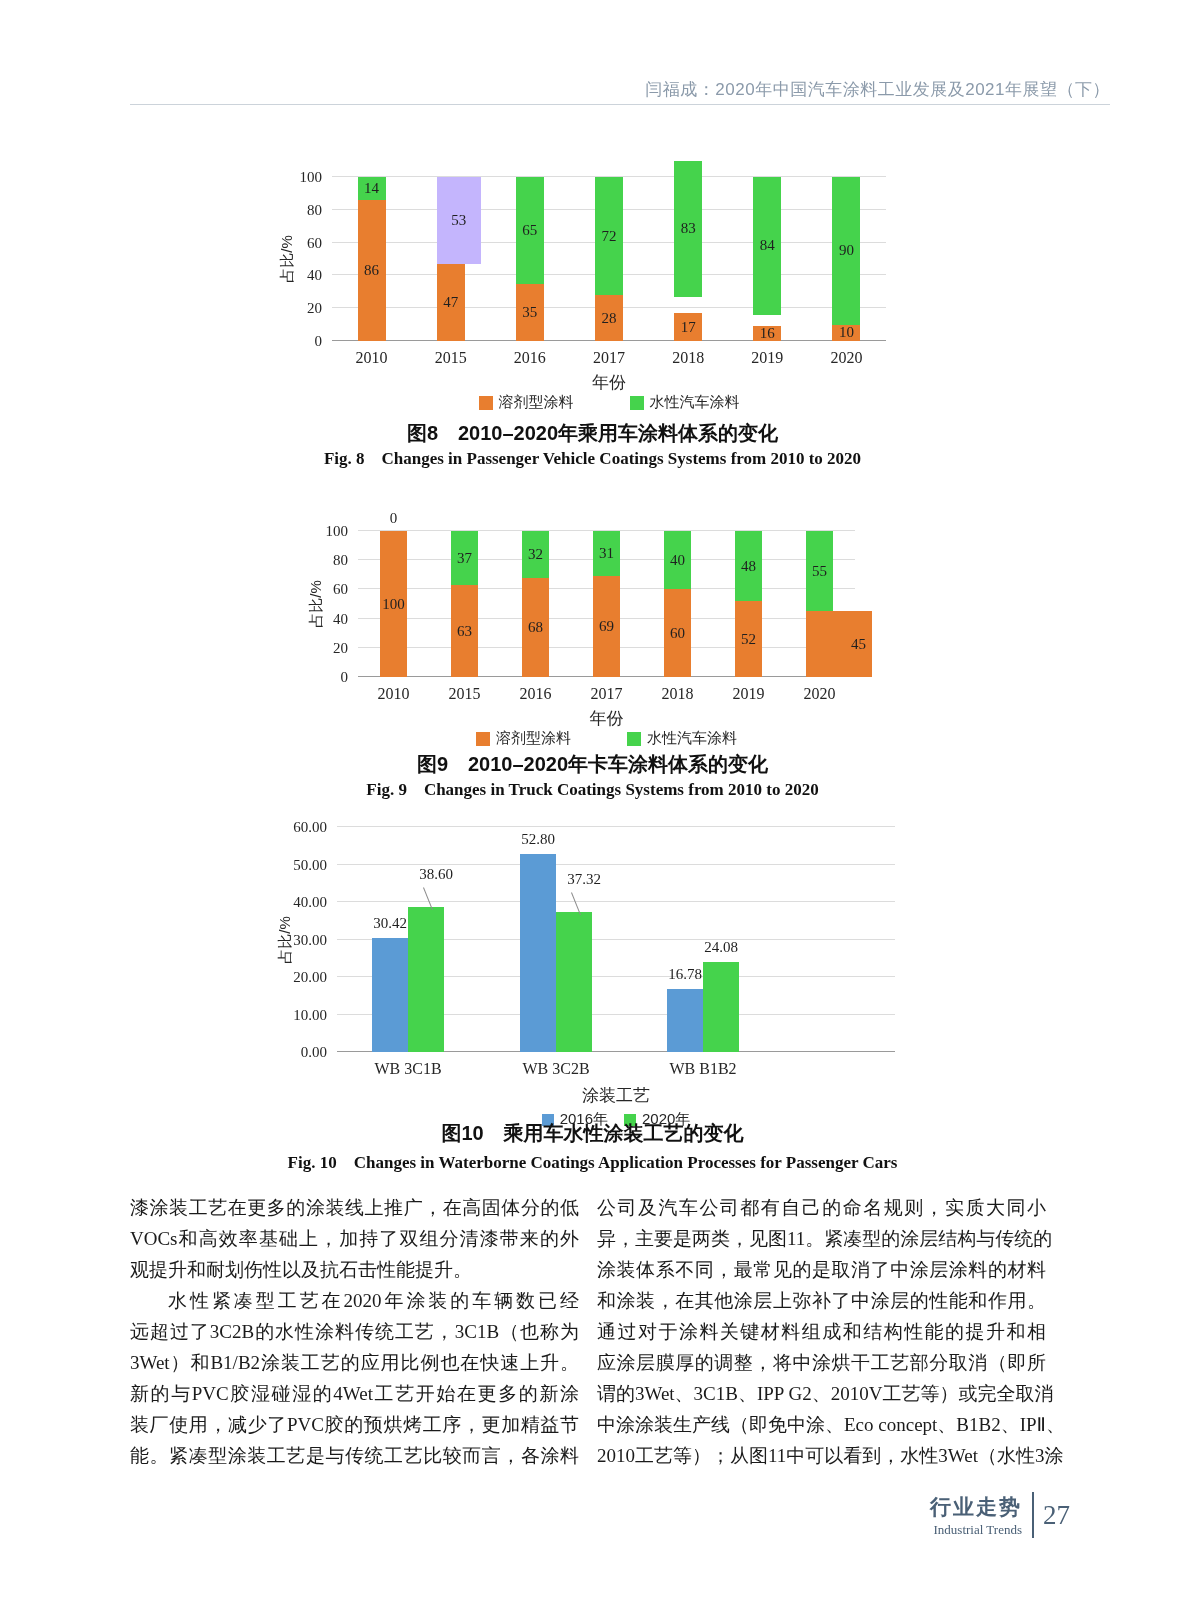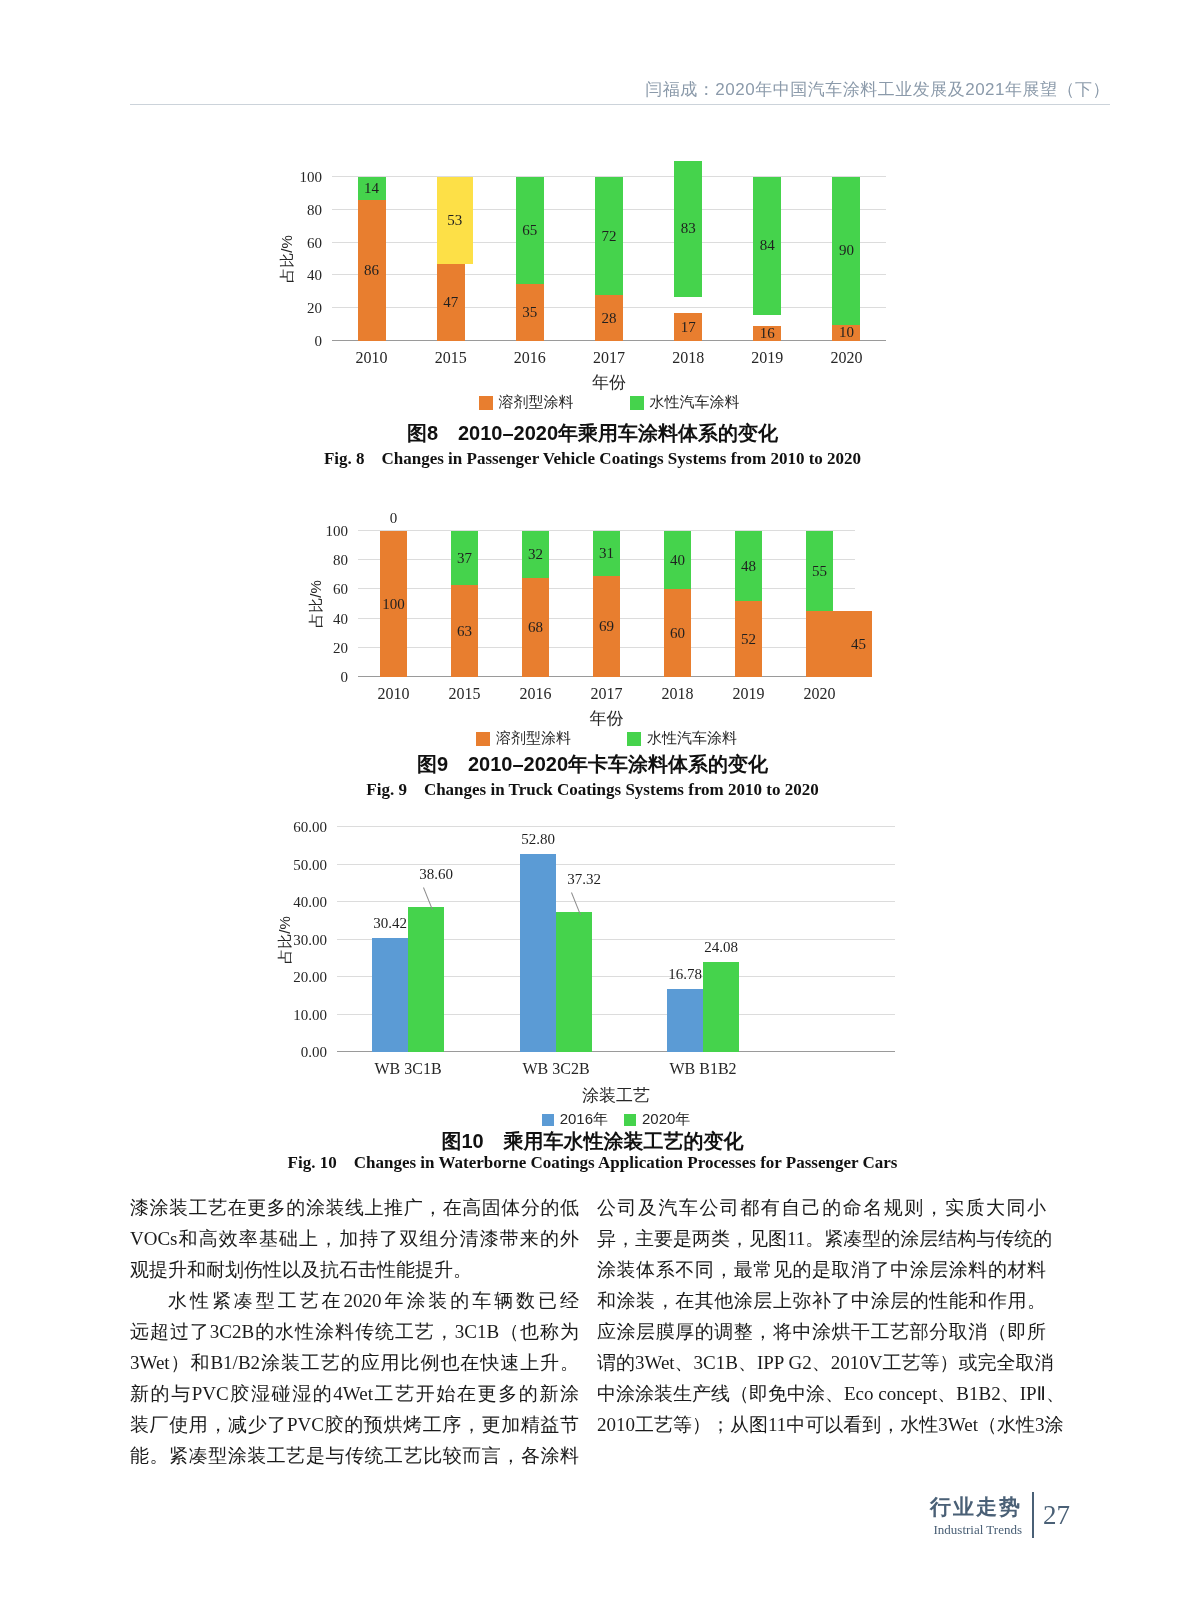--- a/index.html
+++ b/index.html
@@ -74,21 +74,21 @@
       <div class="seg" style="left: 25.5714px; width: 28px; bottom: 0px; height: 141.04px; background: rgb(232, 126, 47);">
         <div class="segl">86</div>
       </div>
       <div class="seg" style="left: 25.5714px; width: 28px; bottom: 141.04px; height: 22.96px; background: rgb(69, 211, 76);">
         <div class="segl">14</div>
       </div>
       <div class="xtick" style="left: 0px; width: 79.1429px; top: 172px;">2010</div>
       <div class="seg" style="left: 104.714px; width: 28px; bottom: 0px; height: 77.08px; background: rgb(232, 126, 47);">
         <div class="segl">47</div>
       </div>
-      <div class="seg" style="left: 104.714px; width: 36px; bottom: 77.08px; height: 86.92px; background: #fde047; text-align: center;">
+      <div class="seg" style="left: 104.714px; width: 44px; bottom: 77.08px; height: 86.92px; background: #c4b5fd; text-align: center;">
         <div class="segl">53</div>
       </div>
       <div class="xtick" style="left: 79.1429px; width: 79.1429px; top: 172px;">2015</div>
       <div class="seg" style="left: 183.857px; width: 28px; bottom: 0px; height: 57.4px; background: rgb(232, 126, 47);">
         <div class="segl">35</div>
       </div>
       <div class="seg" style="left: 183.857px; width: 28px; bottom: 57.4px; height: 106.6px; background: rgb(69, 211, 76);">
         <div class="segl">65</div>
       </div>
       <div class="xtick" style="left: 158.286px; width: 79.1429px; top: 172px;">2016</div>
@@ -250,40 +250,41 @@
         <div class="lgit">
           <div class="sw" style="background: rgb(91, 155, 213); width: 12px; height: 12px;"></div>
           <div class="lgl">2016年</div>
         </div>
         <div class="lgit">
           <div class="sw" style="background: rgb(69, 211, 76); width: 12px; height: 12px;"></div>
           <div class="lgl">2020年</div>
         </div>
       </div>
     </div>
-  <div class="cap-zh" style="top:1120px;margin-top:8px;">图10　乘用车水性涂装工艺的变化</div>
+  <div class="cap-zh" style="top:1120px;">图10　乘用车水性涂装工艺的变化</div>
   <div class="cap-en" style="top:1151px;">Fig. 10　Changes in Waterborne Coatings Application Processes for Passenger Cars</div>
 
   <div class="col" style="left:130px;top:1192px;">
     <div class="bline">漆涂装工艺在更多的涂装线上推广，在高固体分的低</div>
     <div class="bline">VOCs和高效率基础上，加持了双组分清漆带来的外</div>
     <div class="bline noj">观提升和耐划伤性以及抗石击性能提升。</div>
     <div class="bline indent">水性紧凑型工艺在2020年涂装的车辆数已经</div>
     <div class="bline">远超过了3C2B的水性涂料传统工艺，3C1B（也称为</div>
     <div class="bline">3Wet）和B1/B2涂装工艺的应用比例也在快速上升。</div>
     <div class="bline">新的与PVC胶湿碰湿的4Wet工艺开始在更多的新涂</div>
     <div class="bline">装厂使用，减少了PVC胶的预烘烤工序，更加精益节</div>
     <div class="bline">能。紧凑型涂装工艺是与传统工艺比较而言，各涂料</div>
   </div>
 
   <div class="col" style="left:597px;top:1192px;">
     <div class="bline">公司及汽车公司都有自己的命名规则，实质大同小</div>
     <div class="bline">异，主要是两类，见图11。紧凑型的涂层结构与传统的</div>
     <div class="bline">涂装体系不同，最常见的是取消了中涂层涂料的材料</div>
     <div class="bline">和涂装，在其他涂层上弥补了中涂层的性能和作用。</div>
+    <div class="bline">通过对于涂料关键材料组成和结构性能的提升和相</div>
     <div class="bline">应涂层膜厚的调整，将中涂烘干工艺部分取消（即所</div>
     <div class="bline">谓的3Wet、3C1B、IPP G2、2010V工艺等）或完全取消</div>
     <div class="bline">中涂涂装生产线（即免中涂、Eco concept、B1B2、IPⅡ、</div>
     <div class="bline">2010工艺等）；从图11中可以看到，水性3Wet（水性3涂</div>
   </div>
 
   <div class="footer">
     <div class="f-names">
       <div class="f-zh">行业走势</div>
       <div class="f-en">Industrial Trends</div>

